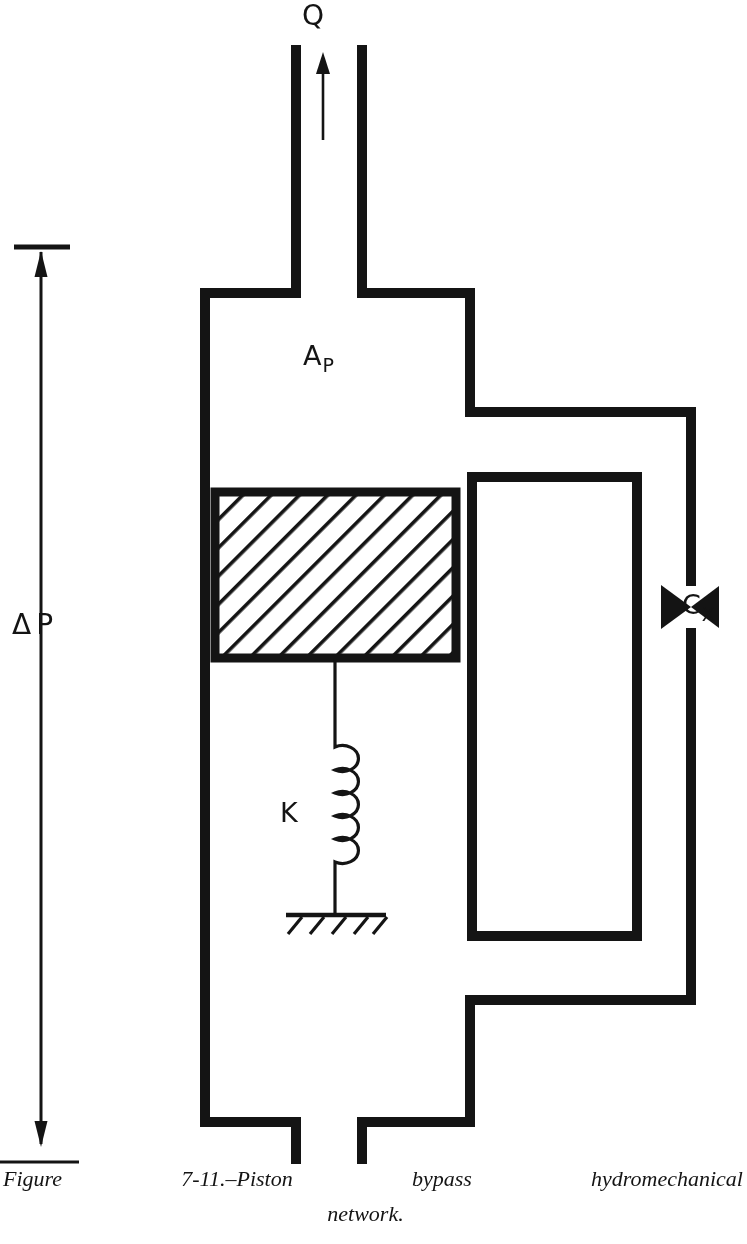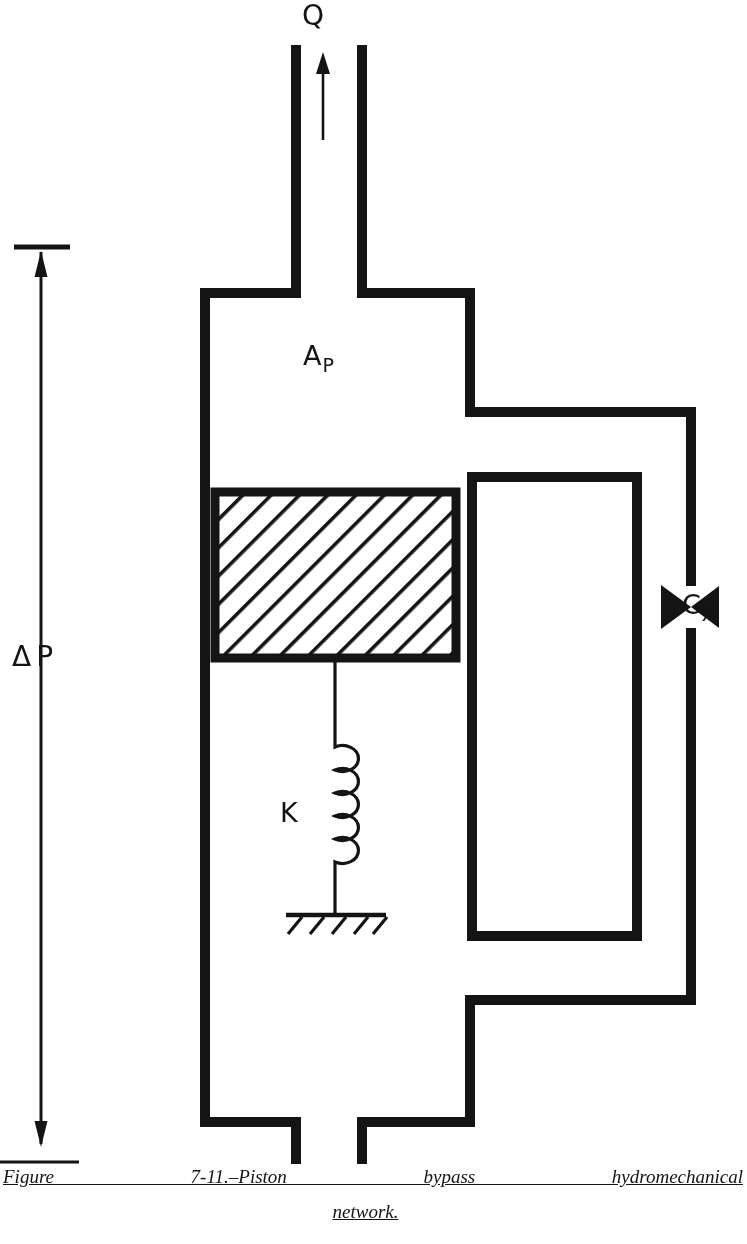--- a/index.html
+++ b/index.html
@@ -19,30 +19,29 @@
     font-size: 27px;
     color: #141414;
     line-height: 1;
     white-space: nowrap;
   }
   .label .sub {
     font-size: 19px;
     vertical-align: -7px;
     margin-left: 1px;
   }
-  .label-dp { letter-spacing: 5px; font-size: 28px; margin-top: 32px; }
+  .label-dp { letter-spacing: 5px; font-size: 28px; }
   .label-q  { font-size: 28px; }
   .caption {
     position: absolute;
     font-family: "Liberation Serif", serif;
     font-style: italic;
-    font-size: 19px;
+    font-size: 22px;
     color: #141414;
     line-height: 1.15;
-    text-decoration: underline;
   }
   .caption-1 {
     left: 3px;
     right: 4px;
     top: 1166px;
     text-align: justify;
     text-align-last: justify;
   }
   .caption-2 {
     left: 0;

